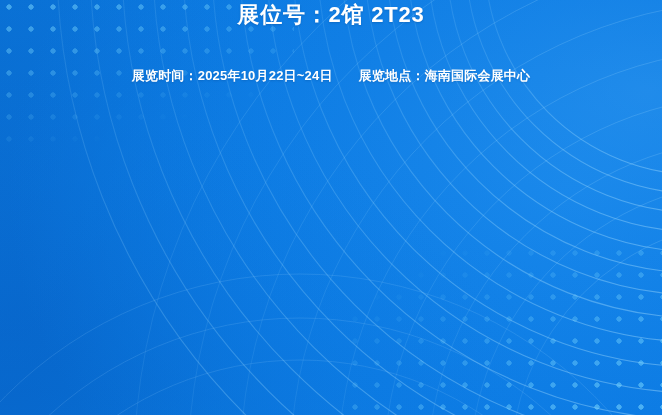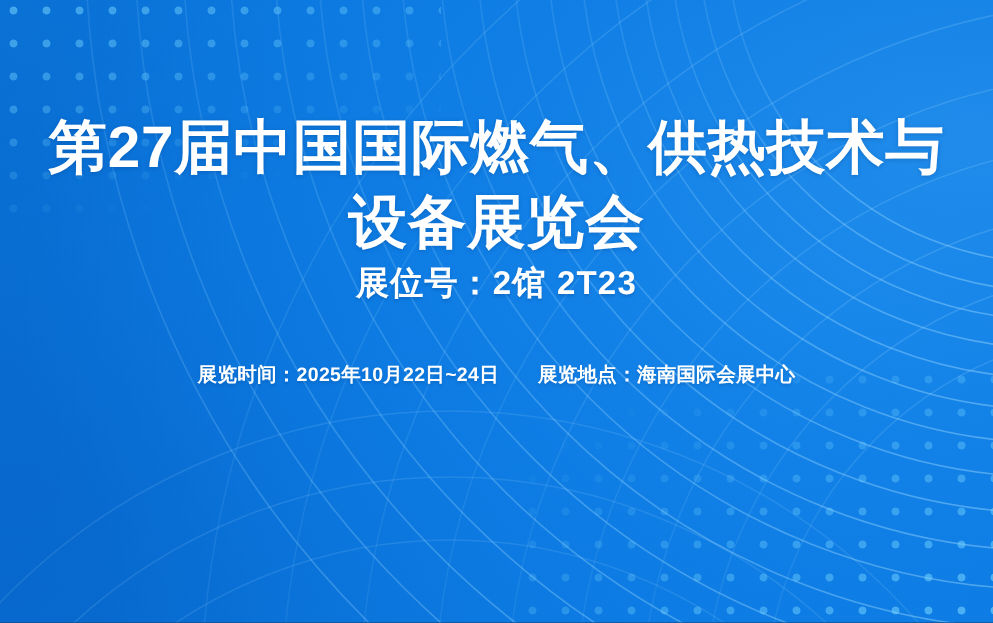--- a/index.html
+++ b/index.html
@@ -187,24 +187,20 @@
         </g>
       </g>
     </svg>
   </div>
 
   <div class="dots" id="dots-topleft"></div>
   <div class="dots" id="dots-bottomright"></div>
 
   <div id="content">
 
-    <div id="title-block">
-      <div class="title-line">第27届中国国际燃气、供热技术与</div>
-      <div class="title-line">设备展览会</div>
-    </div>
 
     <div id="booth-line">展位号：2馆 2T23</div>
 
     <div id="meta-line">
       <span>展览时间：2025年10月22日~24日</span>
       <span id="meta-gap"></span>
       <span>展览地点：海南国际会展中心</span>
     </div>
 
   </div>

